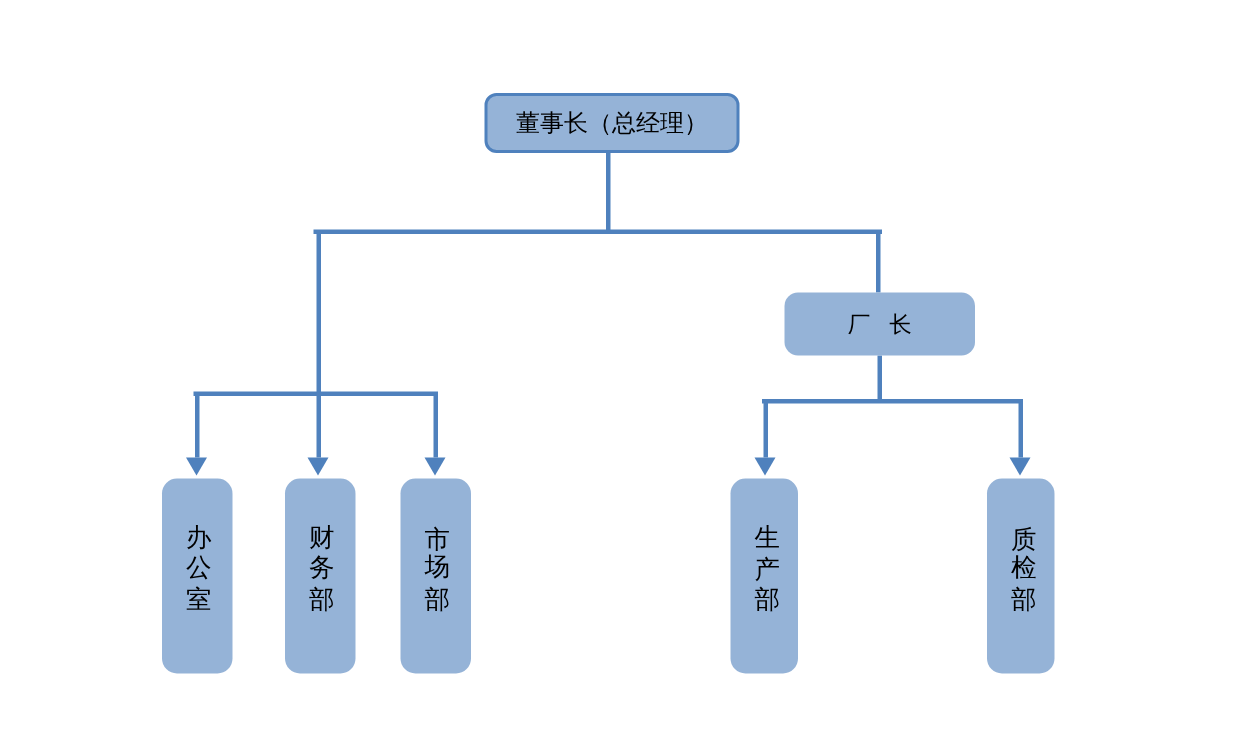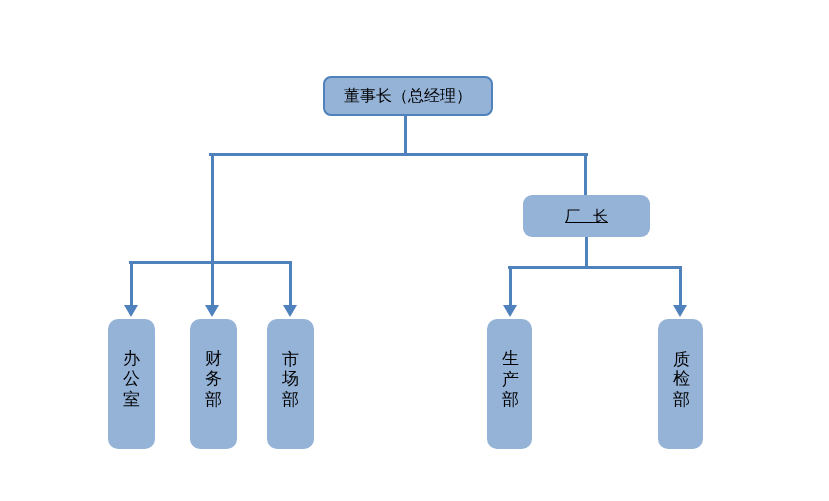--- a/index.html
+++ b/index.html
@@ -21,36 +21,35 @@
     position: absolute;
     background: var(--node-fill, #95B3D7);
     color: var(--text, #000000);
     display: flex;
     align-items: center;
     justify-content: center;
     box-sizing: border-box;
   }
   .node-chairman {
     left: 323px;
-    top: 76px;
+    top: 62px;
     width: 170px;
     height: 40px;
     border: 2px solid var(--node-border, #4F81BD);
     border-radius: 8px;
     font-size: 16px;
   }
   .node-director {
     left: 523px;
     top: 195px;
     width: 127px;
     height: 42px;
     border-radius: 9px;
     font-size: 15px;
     word-spacing: 8px;
-    text-decoration: underline;
   }
   .dept {
     position: absolute;
     top: 319px;
     width: 47px;
     height: 130px;
     background: var(--node-fill, #95B3D7);
     color: var(--text, #000000);
     border-radius: 10px;
     font-size: 17px;

